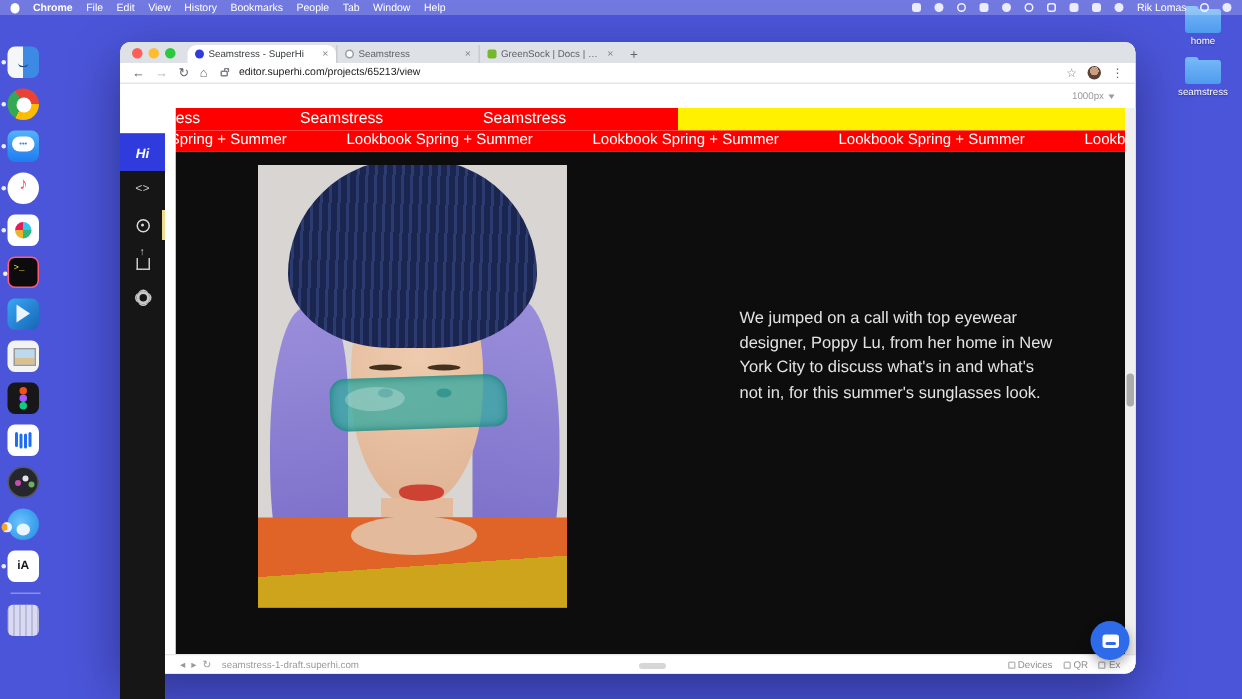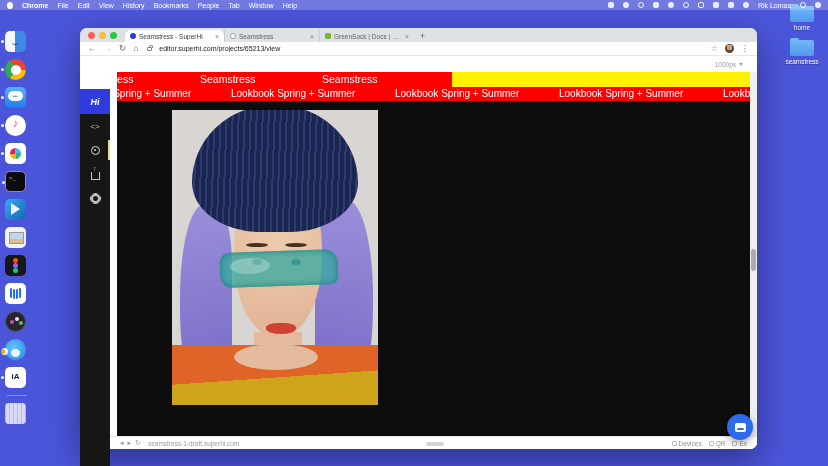--- a/index.html
+++ b/index.html
@@ -340,20 +340,21 @@
               <div class="ph-eyeL"></div>
               <div class="ph-eyeR"></div>
               <div class="ph-beanie"></div>
               <div class="ph-glasses"></div>
               <div class="ph-lips"></div>
               <div class="ph-neck"></div>
               <div class="ph-sweater"></div>
               <div class="ph-collar2"></div>
             </div>
             <div class="article">
+              <p>We jumped on a call with top eyewear designer, Poppy Lu, from her home in New York City to discuss what's in and what's not in, for this summer's sunglasses look.</p>
             </div>
           </div>
         </div>
 
         <div class="scrollbar">
           <div class="scroll-thumb"></div>
         </div>
 
         <div class="ed-bottombar">
           <span class="bb-glyph">◂</span>

